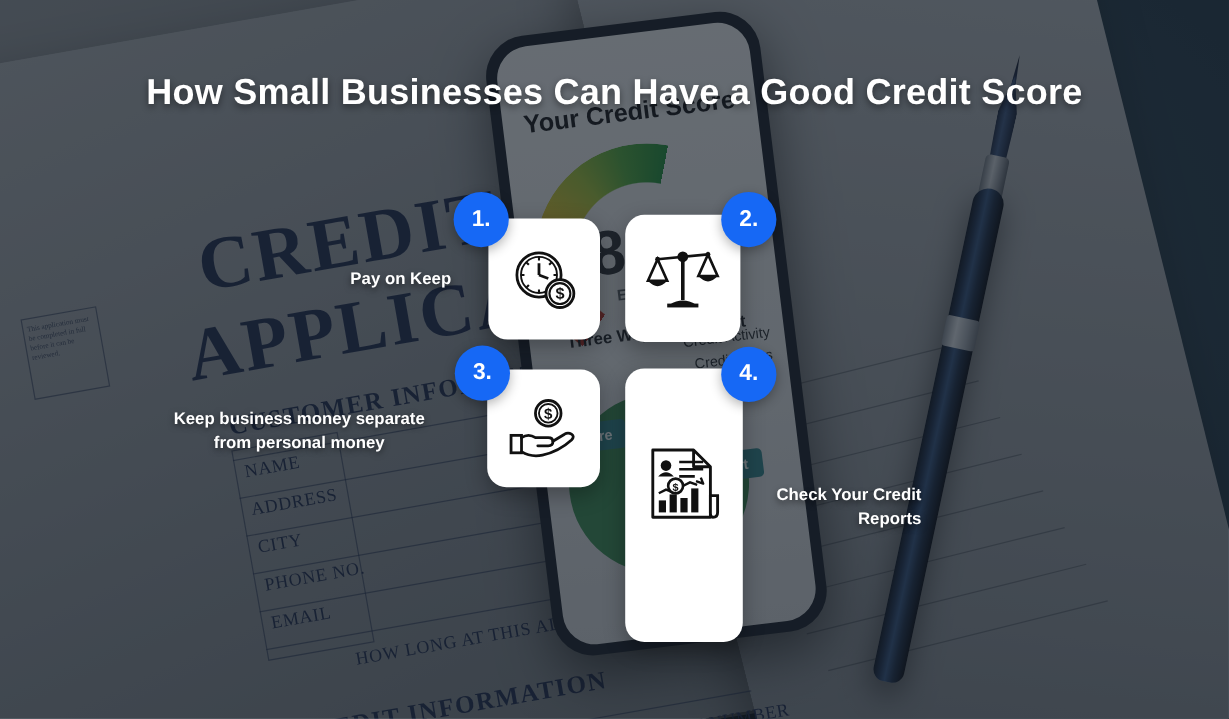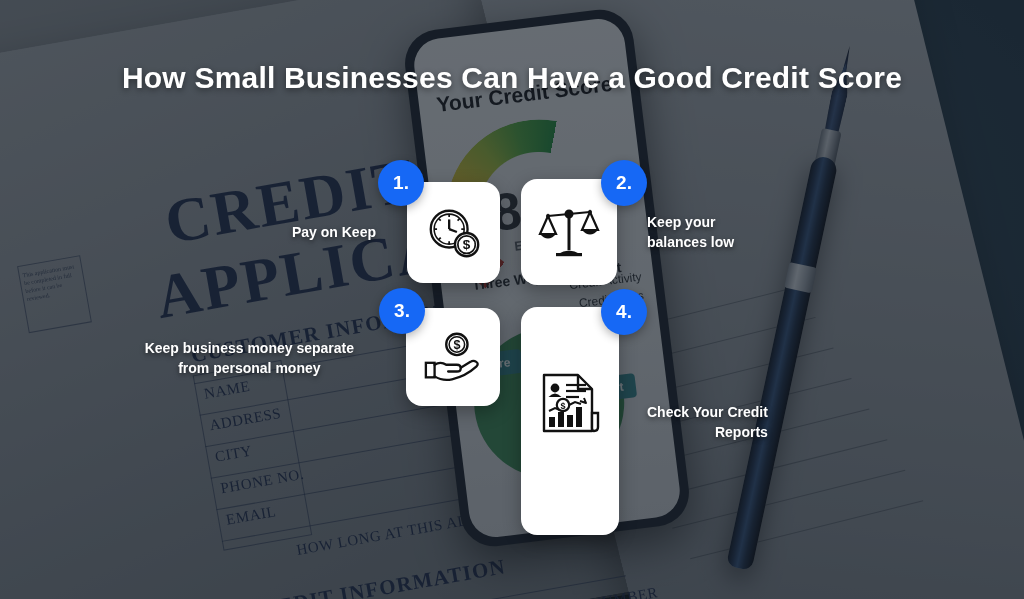--- a/index.html
+++ b/index.html
@@ -495,22 +495,20 @@
           <path d="M11 16 L3 34 L19 34 Z" fill="#fff"></path>
           <path d="M3 34 q8 9 16 0" fill="#111" stroke="none"></path>
           <path d="M53 12 L45 30 L61 30 Z" fill="#fff"></path>
           <path d="M45 30 q8 9 16 0" fill="#111" stroke="none"></path>
           <path d="M21 54 q11 -7 22 0 z" fill="#111" stroke="none"></path>
           <rect x="19" y="53" width="26" height="3.2" fill="#111" stroke="none"></rect>
         </svg>
       </span>
     </div>
     <div class="badge" id="badge2">2.</div>
-    <div class="label" id="label2">Keep your
-balances low</div>
 
     <div class="card" id="card3">
       <span class="icon">
         <svg width="62" height="62" viewBox="0 0 64 64" fill="none" stroke="#111" stroke-width="2.4">
           <circle cx="36" cy="19" r="11"></circle>
           <circle cx="36" cy="19" r="8" stroke-width="1.6"></circle>
           <text x="36" y="24" font-size="13" font-family="Liberation Sans, sans-serif" font-weight="700" fill="#111" stroke="none" text-anchor="middle">$</text>
           <rect x="4" y="38" width="9" height="15" stroke-width="2.4"></rect>
           <path d="M13 40 q6 -4 12 0 l11 0 q4 0 4 3.5 t-4 3.5 l-9 0" stroke-width="2.4" stroke-linejoin="round" stroke-linecap="round"></path>
           <path d="M13 52 q8 5 18 3 q14 -3 25 -13 q3 -3 0 -5 q-3 -2 -6 0 l-10 6" stroke-width="2.4" stroke-linejoin="round" stroke-linecap="round"></path>

